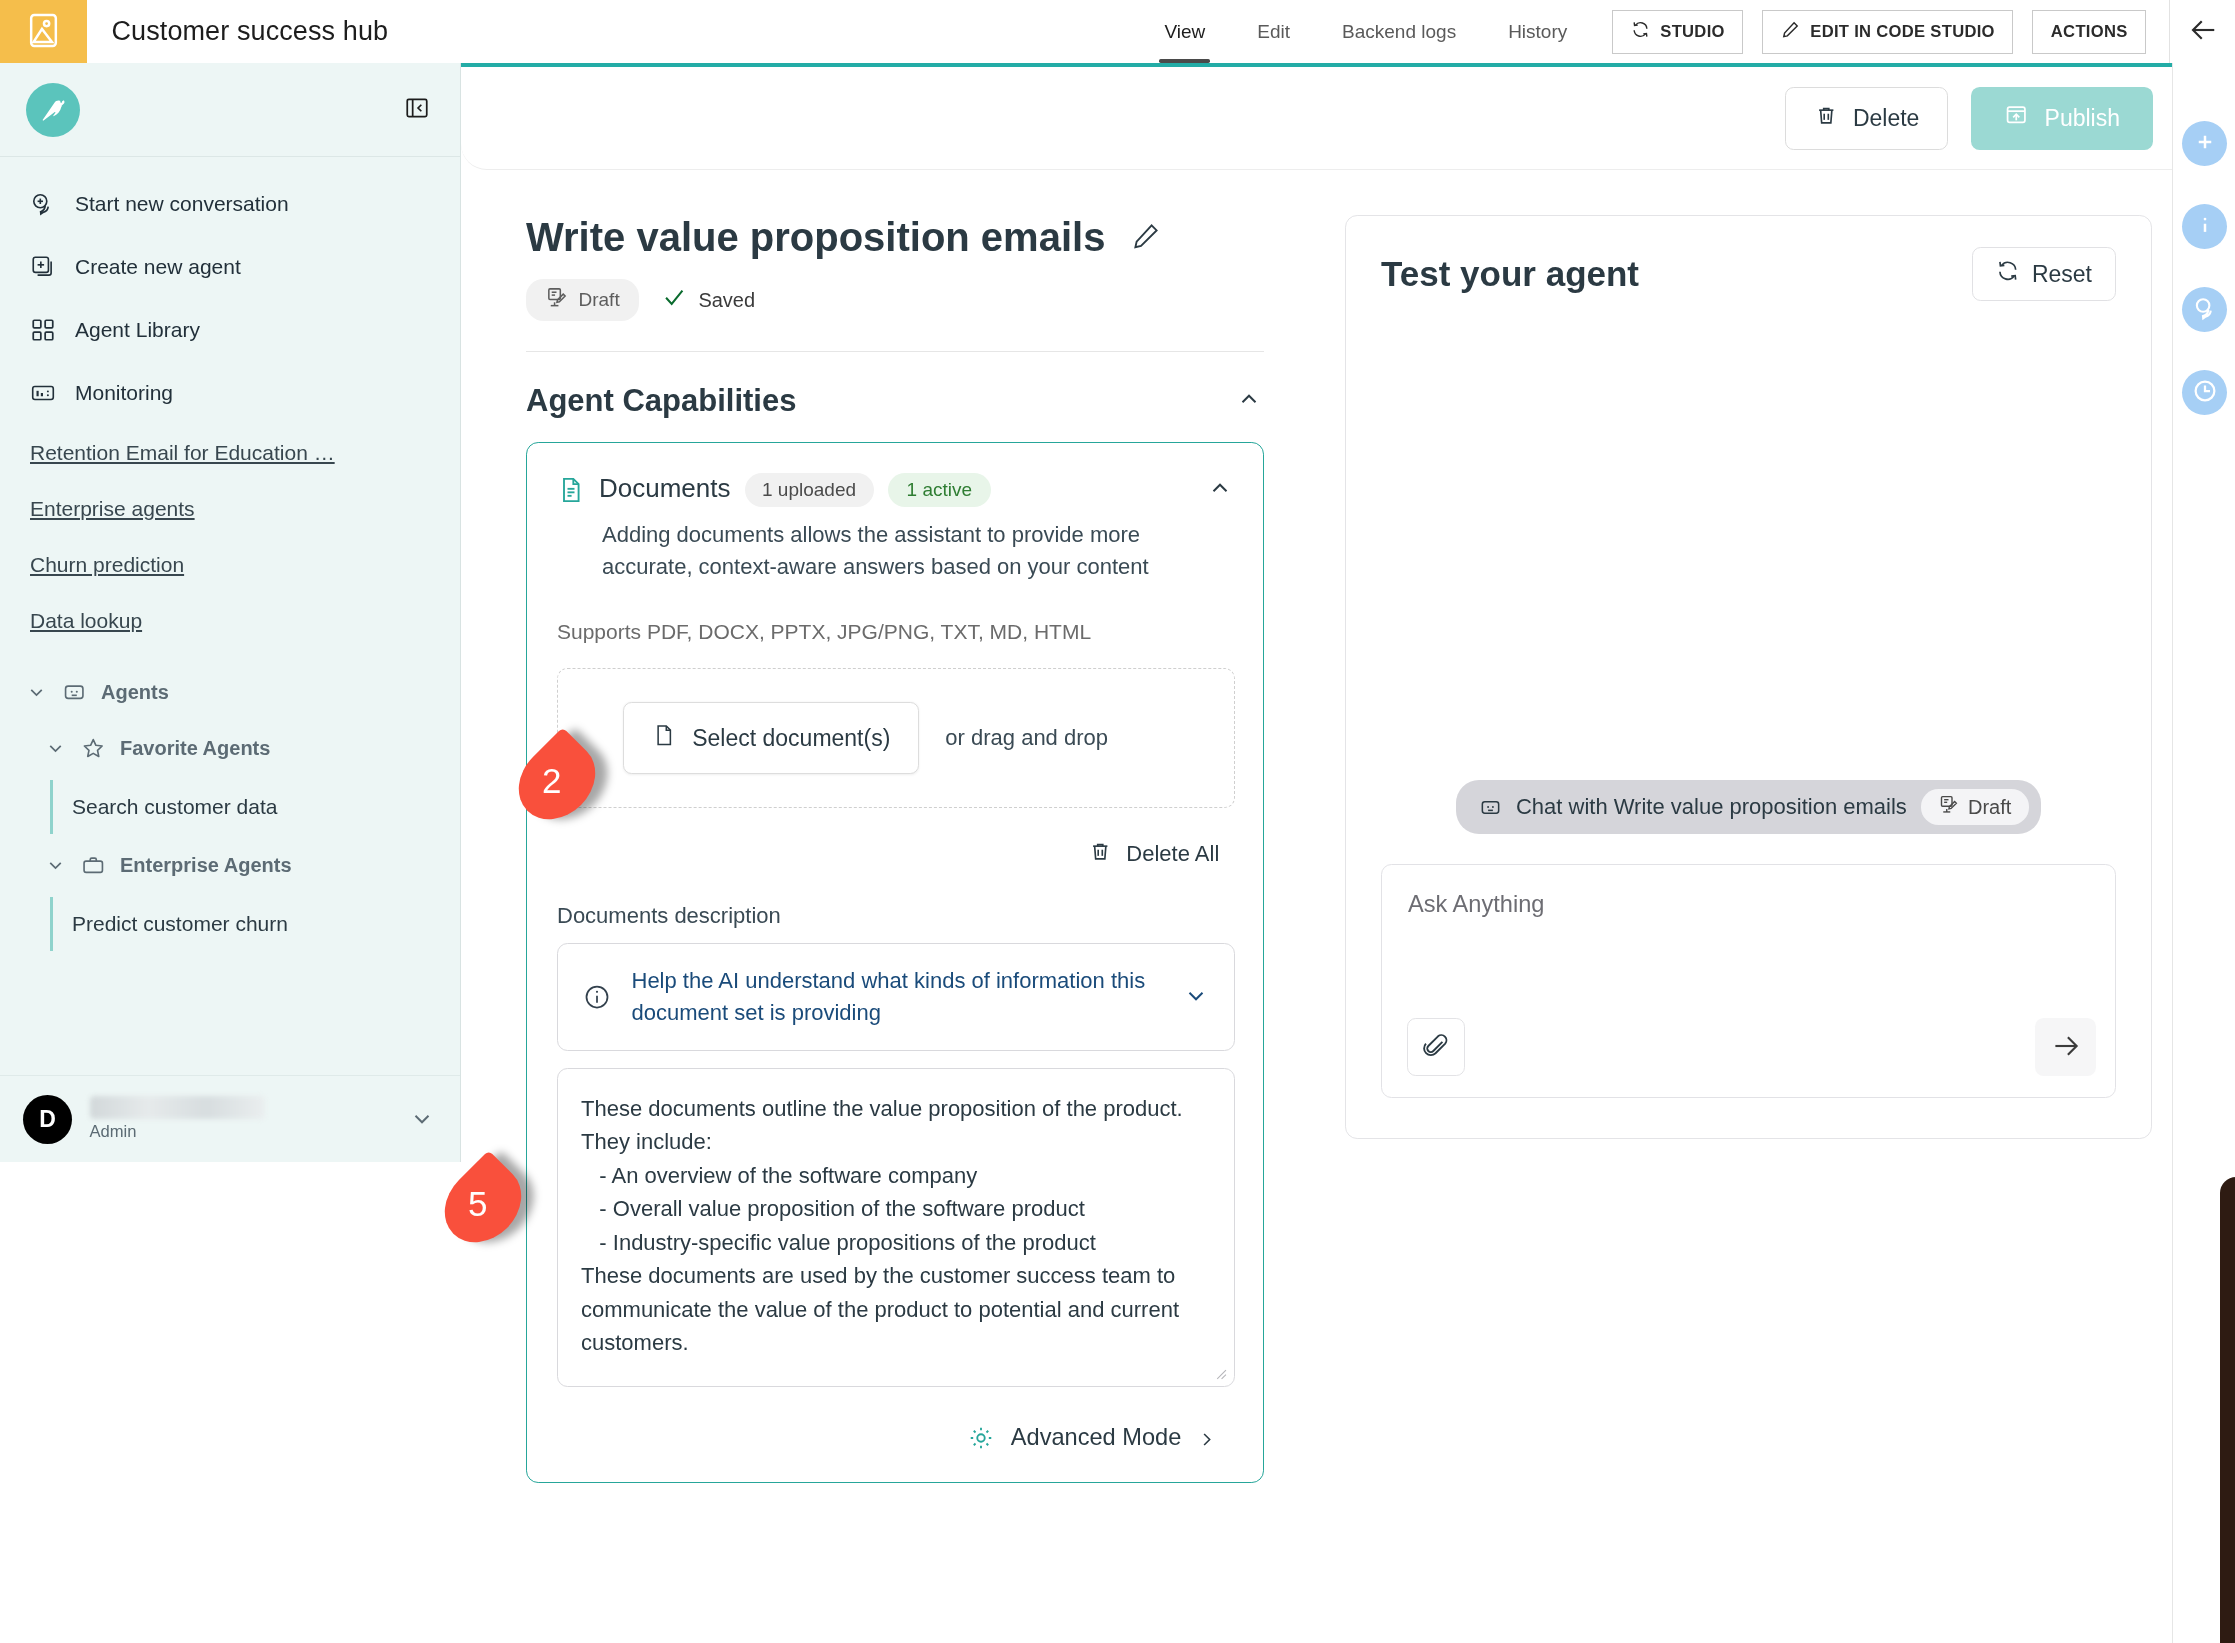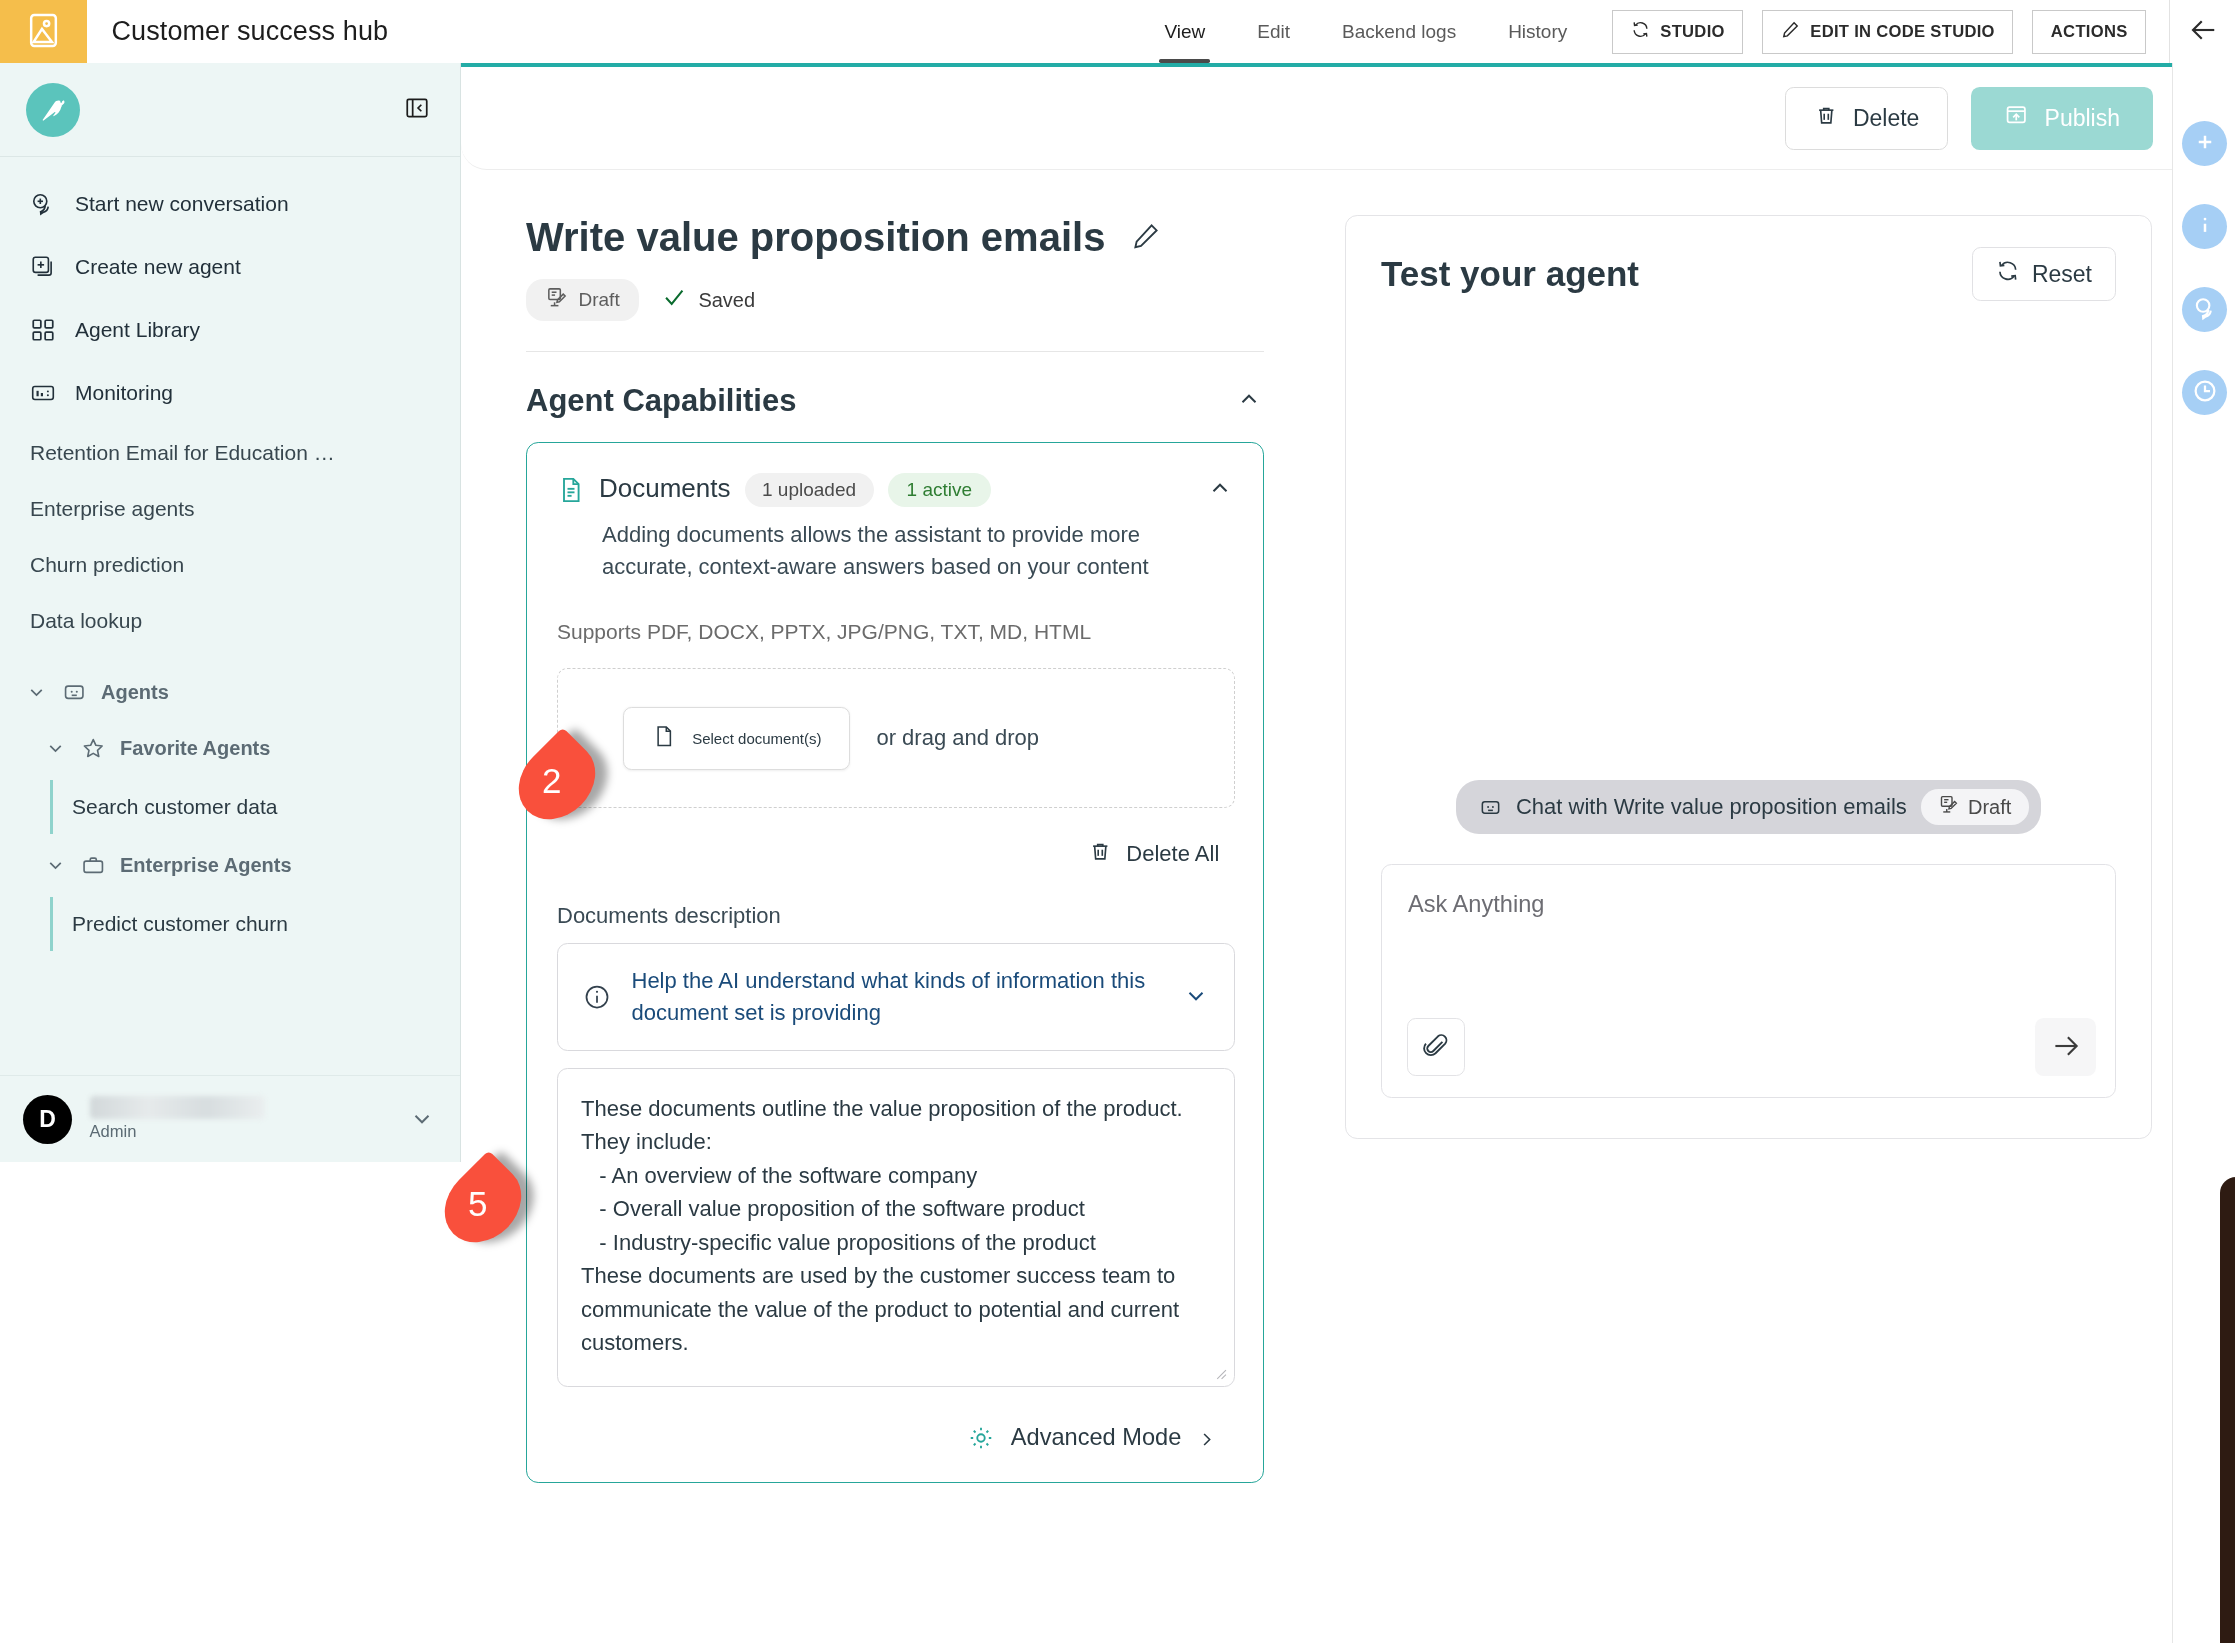--- a/index.html
+++ b/index.html
@@ -80,21 +80,21 @@
     padding:0 26px; cursor:pointer; color:#5c6b74; font-size:20px; font-weight:700;
   }
   .sb-group .chev { width:21px; height:21px; flex:none; display:flex; align-items:center; justify-content:center; }
   .sb-group .chev svg { width:21px; height:21px; }
   .sb-group .ic { width:26px; height:26px; flex:none; display:flex; align-items:center; justify-content:center;}
   .sb-group .ic svg { width:24.5px; height:24.5px; }
   .sb-group.indent { padding-left:45px; }
   .sb-conv {
     height:56px; display:flex; align-items:center; padding:0 30px;
     color:#38474f; font-size:21px; cursor:pointer; white-space:nowrap;
-    overflow:hidden; text-overflow:ellipsis;
+    overflow:hidden; text-overflow:ellipsis;text-decoration:underline;
   }
   .sb-child {
     height:61px; display:flex; align-items:center; padding-left:72px;
     color:#2b3a43; font-size:21px; cursor:pointer; position:relative;
   }
   .sb-child::before {
     content:""; position:absolute; left:50px; top:3.5px; bottom:3.5px;
     width:2.6px; background:#8fd3cc;
   }
   .sb-foot {
@@ -192,23 +192,23 @@
     max-width:576px;
   }
   .cap-supports { margin-top:38px; font-size:21px; color:#6b6b6b; }
 
   .dropzone {
     margin-top:24.5px; border:1.7px dashed #cfcfcf; border-radius:10.5px;
     height:140px; display:flex; align-items:center; gap:26px;
     padding-left:65px;
   }
   .btn-select {
-    display:flex; align-items:center; gap:15.7px; height:63px; padding:16px 28px;
+    display:flex; align-items:center; gap:15.7px; height:72px; padding:16px 28px;
     background:#fff; border:0.9px solid #dddddd; border-radius:8.7px;
-    font-size:15px; color:#2b3a43; cursor:pointer;
+    font-size:23px; color:#2b3a43; cursor:pointer;
     box-shadow:0 0.9px 2.6px rgba(0,0,0,0.07);
   }
   .btn-select svg { width:24.5px; height:24.5px; }
   .dz-hint { font-size:22px; color:#3a4a54; }
 
   .delete-all-row { display:flex; justify-content:flex-end; margin-top:31px; padding-right:15.7px; }
   .delete-all {
     display:flex; align-items:center; gap:14px; font-size:22px; color:#2b3a43; cursor:pointer;
   }
   .delete-all svg { width:24.5px; height:24.5px; }

